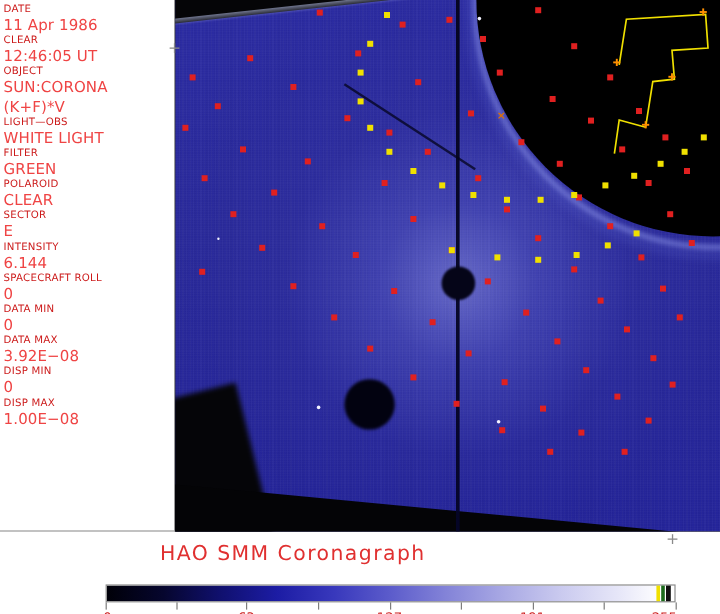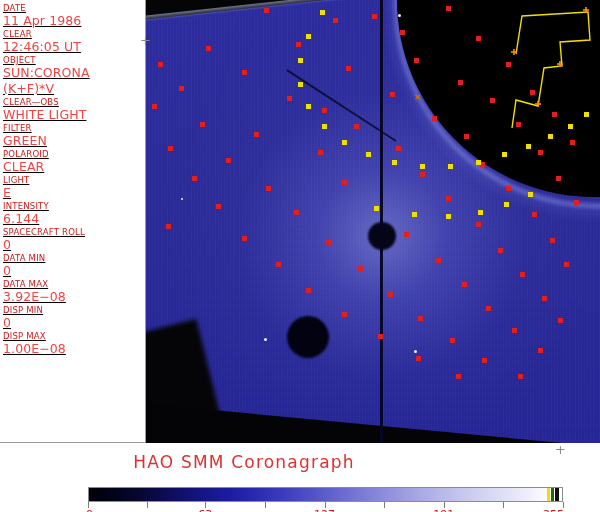--- a/index.html
+++ b/index.html
@@ -14,21 +14,21 @@
 
   
   #sidebar{
     position:absolute;left:0;top:0;width:146px;height:443px;
     background:#ffffff;
     border-right:1px solid #9a9a9a;
     border-bottom:1px solid #9a9a9a;
     box-sizing:border-box;
     padding:3px 0 0 3px;
   }
-  .kv{margin:0 5px 1px 0;text-decoration:underline;}
+  .kv{margin:0 5px 1px 0;}
   .kv .k{
     display:block;
     color:#cc1a1a;
     font-size:8.5px;
     line-height:10px;
     letter-spacing:.2px;
     white-space:nowrap;
   }
   .kv .v{
     display:block;
@@ -206,33 +206,33 @@
         <span class="v">12:46:05 UT</span>
       </div>
       <div class="kv">
         <span class="k">OBJECT</span>
         <span class="v">SUN:CORONA</span>
       </div>
       <div class="kv">
         <span class="v">(K+F)*V</span>
       </div>
       <div class="kv">
-        <span class="k">CLEAR—OBS</span>
+        <span class="k">LIGHT—OBS</span>
         <span class="v">WHITE LIGHT</span>
       </div>
       <div class="kv">
         <span class="k">FILTER</span>
         <span class="v">GREEN</span>
       </div>
       <div class="kv">
         <span class="k">POLAROID</span>
         <span class="v">CLEAR</span>
       </div>
       <div class="kv">
-        <span class="k">LIGHT</span>
+        <span class="k">SECTOR</span>
         <span class="v">E</span>
       </div>
       <div class="kv">
         <span class="k">INTENSITY</span>
         <span class="v">6.144</span>
       </div>
       <div class="kv">
         <span class="k">SPACECRAFT ROLL</span>
         <span class="v">0</span>
       </div>

